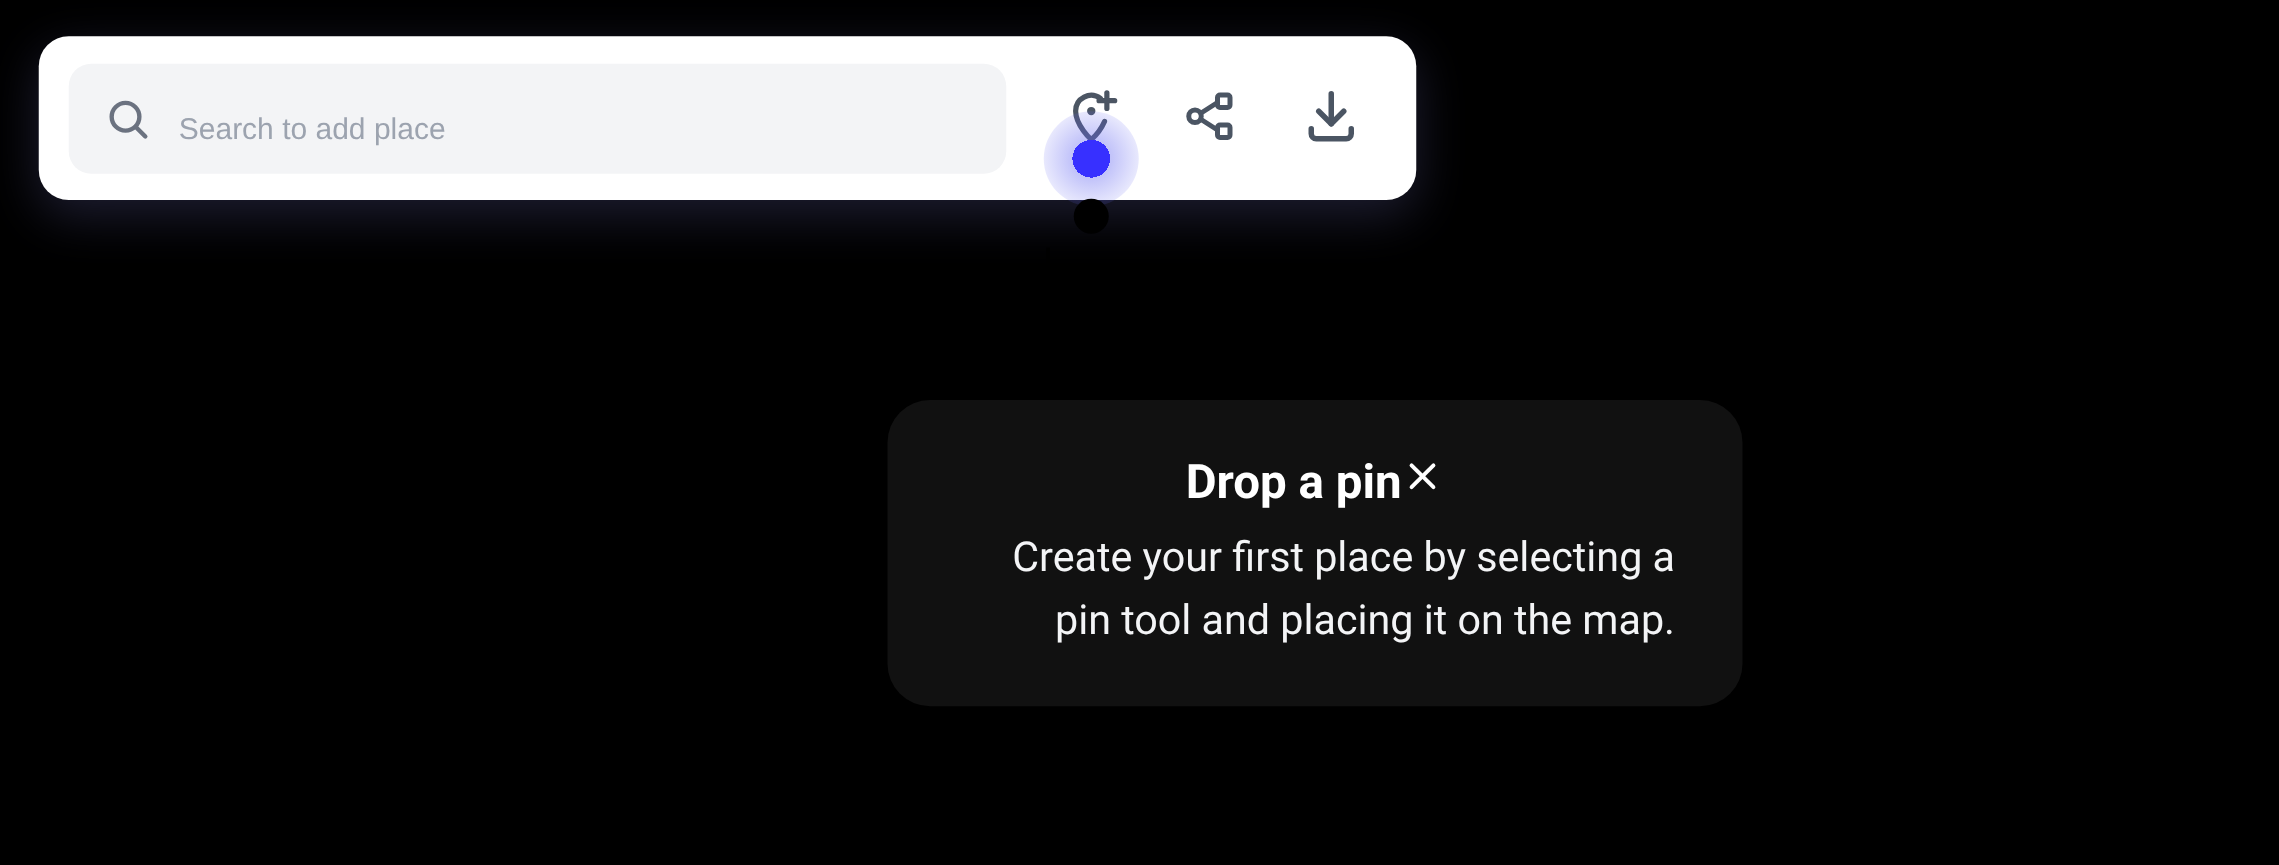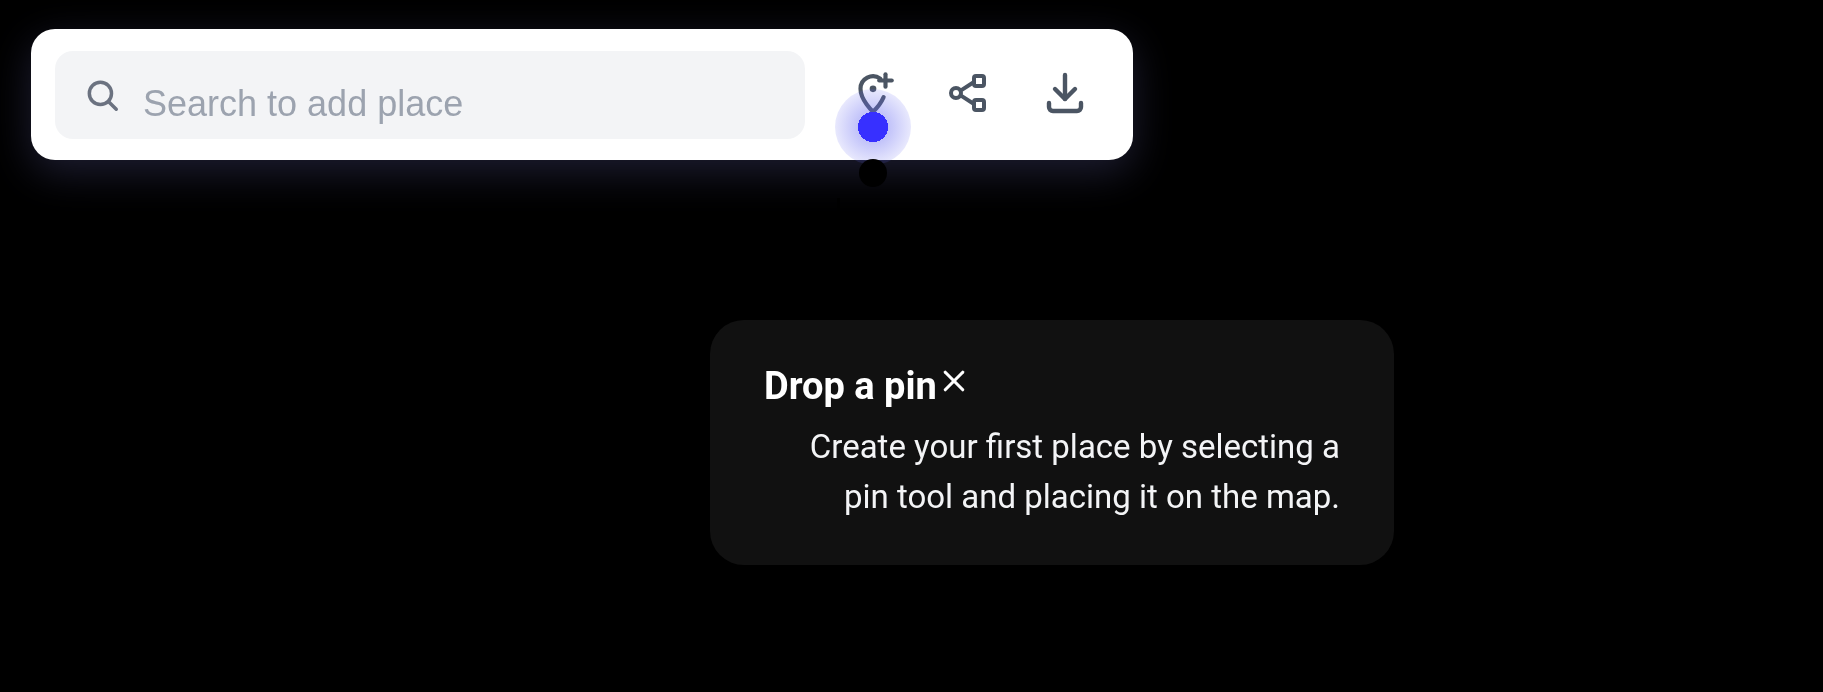--- a/index.html
+++ b/index.html
@@ -40,21 +40,21 @@
     }
     .search-icon-wrap {
       color: #6b7280;
       display: flex;
       align-items: center;
     }
     .search-input {
       flex: 1;
       border: none;
       background: transparent;
-      font-size: 36px;
+      font-size: 24px;
       color: #000000;
       outline: none;
       margin-top: 18px;
     }
     .search-input::placeholder {
       color: #9ca3af;
     }
     .toolbar-actions {
       display: flex;
       align-items: center;
@@ -108,21 +108,21 @@
       left: 710px;
       width: 684px;
       background: #111;
       border-radius: 34px;
       padding: 44px 54px;
       color: #fff;
       box-shadow: 0 12px 30px rgba(0,0,0,0.6);
     }
     .tooltip-header {
       display: flex;
-      justify-content: flex-start;
+      justify-content: center;
       align-items: flex-start;
       margin-bottom: 14px;
     }
     .tooltip-title {
       font-size: 38px;
       font-weight: 700;
       color: #fff;
     }
     .tooltip-close {
       color: #fff;

